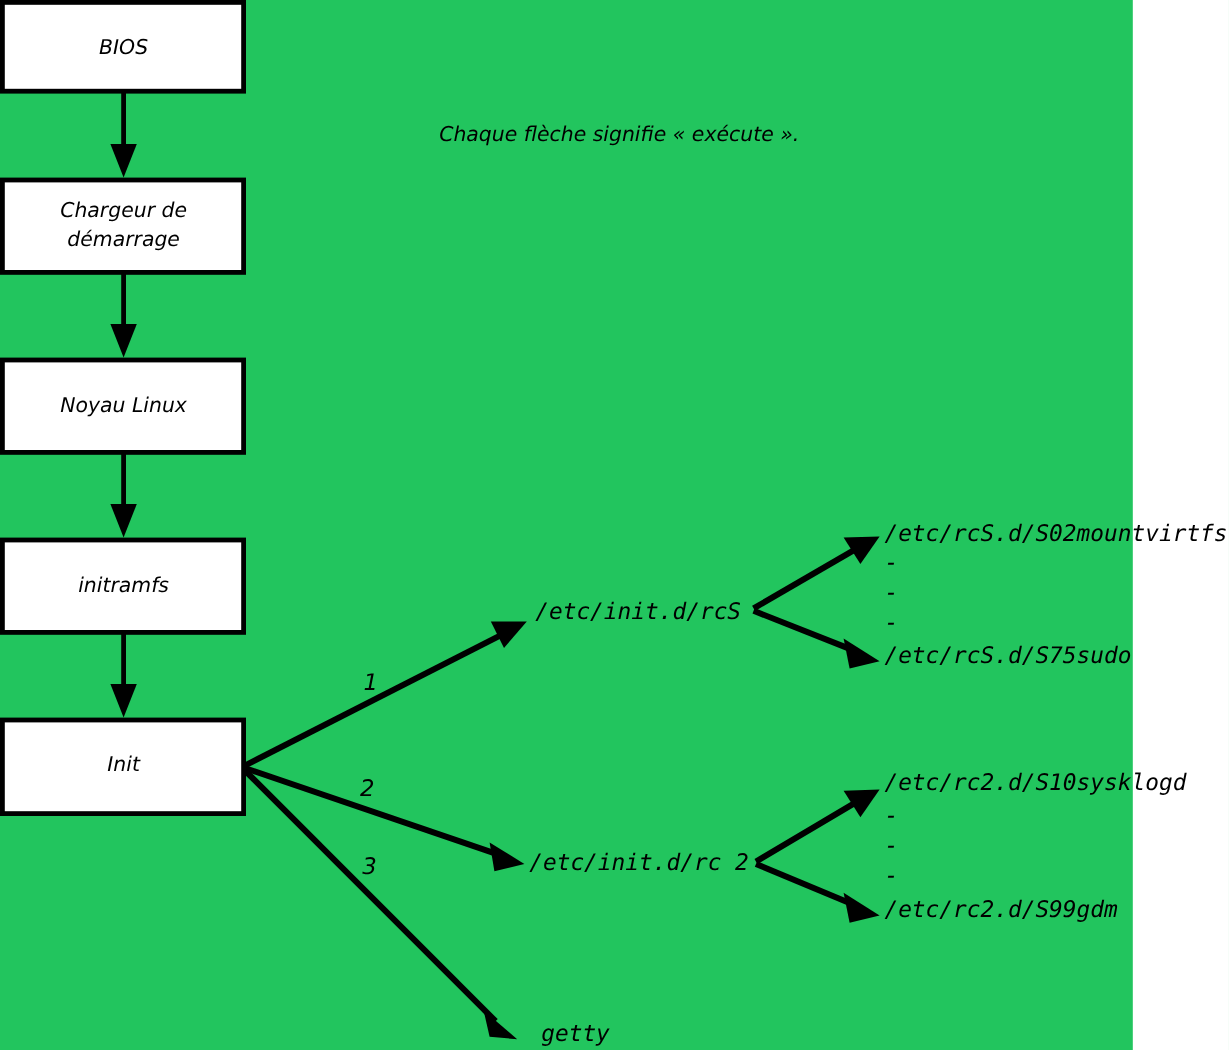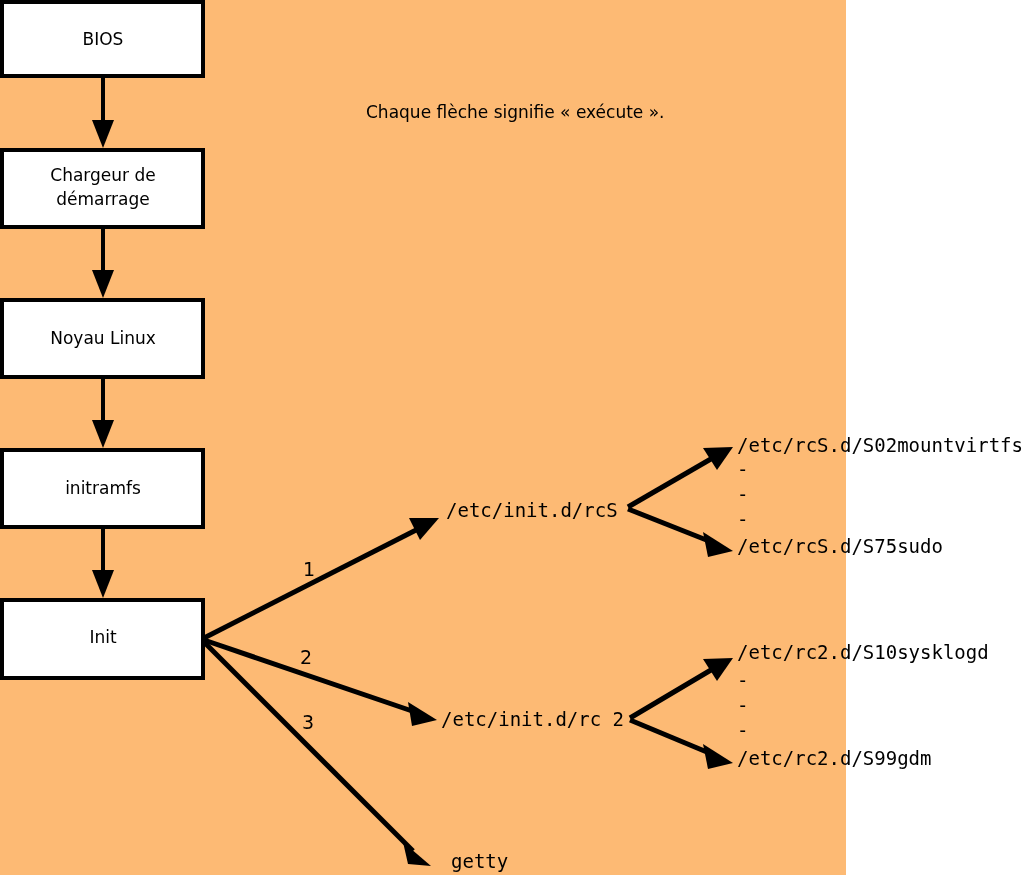--- a/index.html
+++ b/index.html
@@ -8,23 +8,24 @@
     background: #ffffff;
   }
   body {
     width: 1024px;
     height: 875px;
     overflow: hidden;
     font-family: "DejaVu Sans", sans-serif;
   }
   #diagram-root {
     position: relative;
-    width: 846px;
+    width: 944px;
     height: 875px;
-    background: #fdba74;
+    background: #22c55e;
+    font-style: italic;
   }
   svg.diagram-canvas {
     position: absolute;
     top: 0;
     left: 0;
     width: 1024px;
     height: 875px;
     display: block;
   }
   .box-rect {

